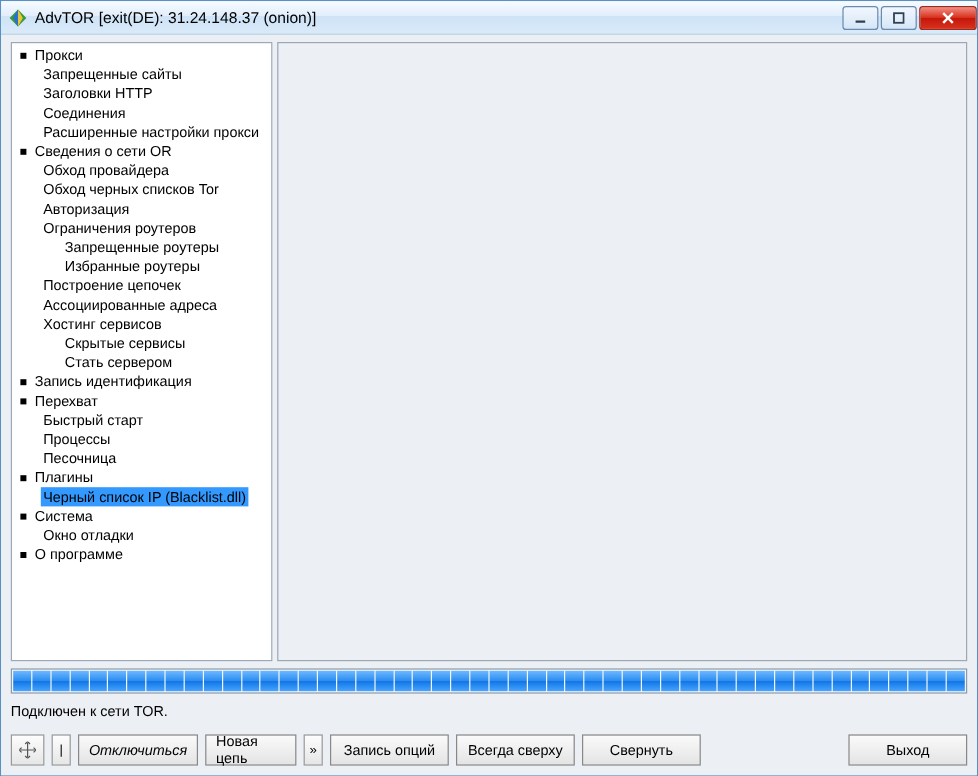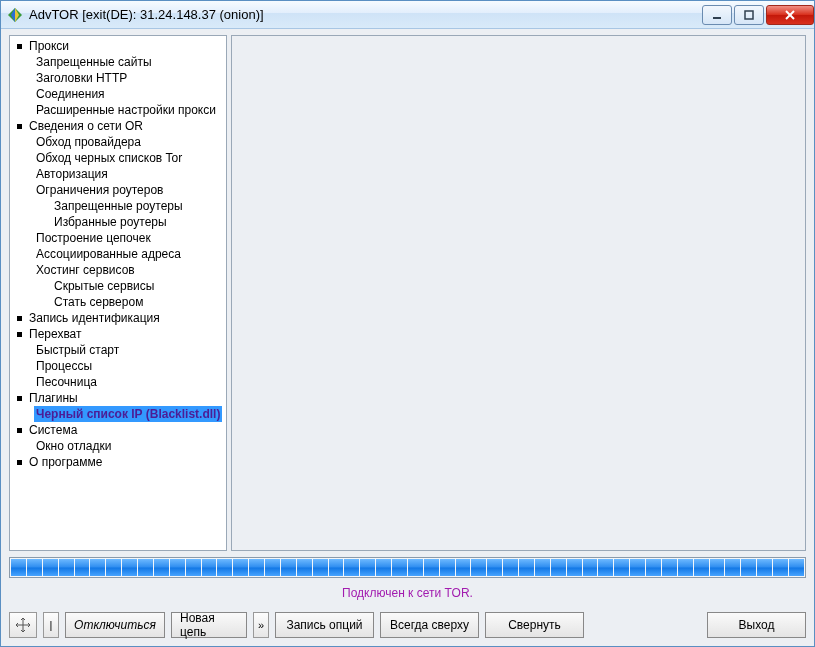--- a/index.html
+++ b/index.html
@@ -11,30 +11,30 @@
   .win-buttons { display: flex; gap: 0; }
   .win-btn { width: 30px; height: 20px; display: flex; align-items: center; justify-content: center; border: 1px solid #6a8bb0; border-radius: 3px; margin-left: 2px; background: linear-gradient(to bottom, #f2f7fd, #d6e6f7); }
   .win-btn.close { width: 48px; background: linear-gradient(to bottom, #f08f84, #d9311e 48%, #c4180a 52%, #d9311e); border-color: #a0281b; }
   .win-btn svg { display: block; }
   .client { flex: 1; padding: 6px 8px 8px 8px; background: #eceff3; display: flex; flex-direction: column; }
   .upper { flex: 1; display: flex; gap: 4px; min-height: 0; }
   .tree-box { width: 218px; background: #fff; border: 1px solid #9aa8b7; overflow: auto; }
   .content-box { flex: 1; background: #eceff3; border: 1px solid #9aa8b7; }
   .tree { list-style: none; padding: 2px 0; }
   .tree-row { display: flex; align-items: center; height: 16px; line-height: 16px; cursor: default; white-space: nowrap; }
-  .tree-row.sel .label { background: #3399ff; color: #4c1d95; font-weight: bold; }
+  .tree-row.sel .label { background: #3399ff; color: #000000; }
   .bullet { width: 7px; height: 7px; margin-right: 4px; display: inline-flex; justify-content: center; align-items: center; }
   .bullet::before { content: ""; width: 5px; height: 5px; background: #000; }
   .label { padding: 0 2px; }
   .d0 { padding-left: 6px; }
   .d1 { padding-left: 24px; }
   .d2 { padding-left: 42px; }
   .progress-wrap { margin-top: 6px; height: 21px; border: 1px solid #8a9aaa; background: #f3f6f9; display: flex; align-items: center; padding: 1px; gap: 1px; }
   .seg { flex: 1; height: 100%; background: linear-gradient(to bottom, #6db9ff, #2e8df0 48%, #1177e5 52%, #47a4ff); }
-  .status { text-align: center; margin: 8px 0 12px 0; color: #a21caf; }
+  .status { margin: 8px 0 12px 0; color: #000000; }
   .button-row { display: flex; align-items: center; gap: 6px; }
   .toggle-btn { width: 28px; height: 26px; border: 1px solid #999; background: linear-gradient(#fdfdfd, #e6e6e6); display: flex; align-items: center; justify-content: center; }
   .small-adj { width: 16px; height: 26px; border: 1px solid #999; background: linear-gradient(#fdfdfd, #e6e6e6); display: flex; align-items: center; justify-content: center; font-size: 11px; }
   .btn { height: 26px; border: 1px solid #888; background: linear-gradient(#fafafa, #e4e4e4); display: flex; align-items: center; justify-content: center; padding: 0 8px; }
   .btn-disconnect { width: 100px; font-style: italic; }
   .btn-newchain { width: 76px; }
   .btn-mid { width: 99px; }
   .spacer { flex: 1; }
 </style>
 </head>

